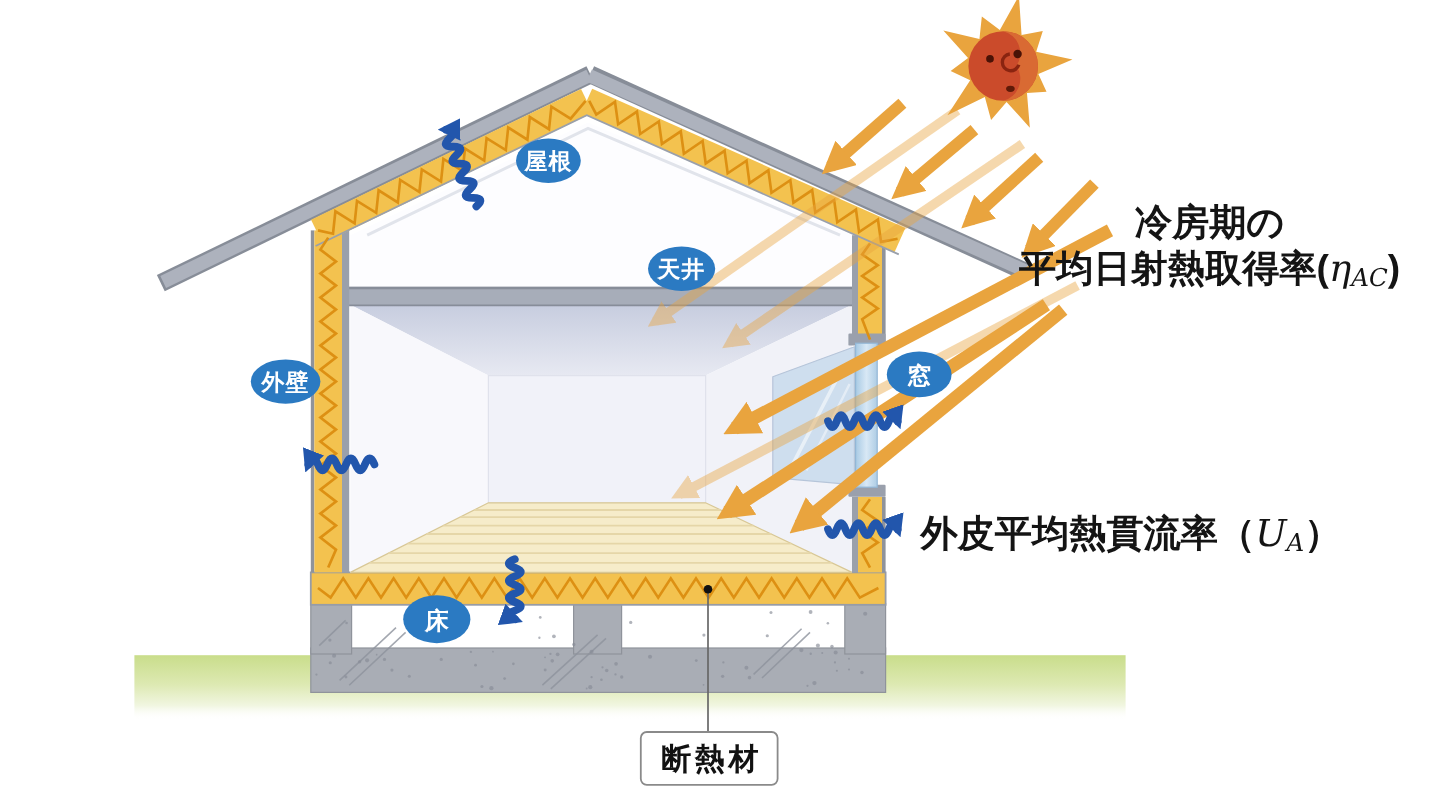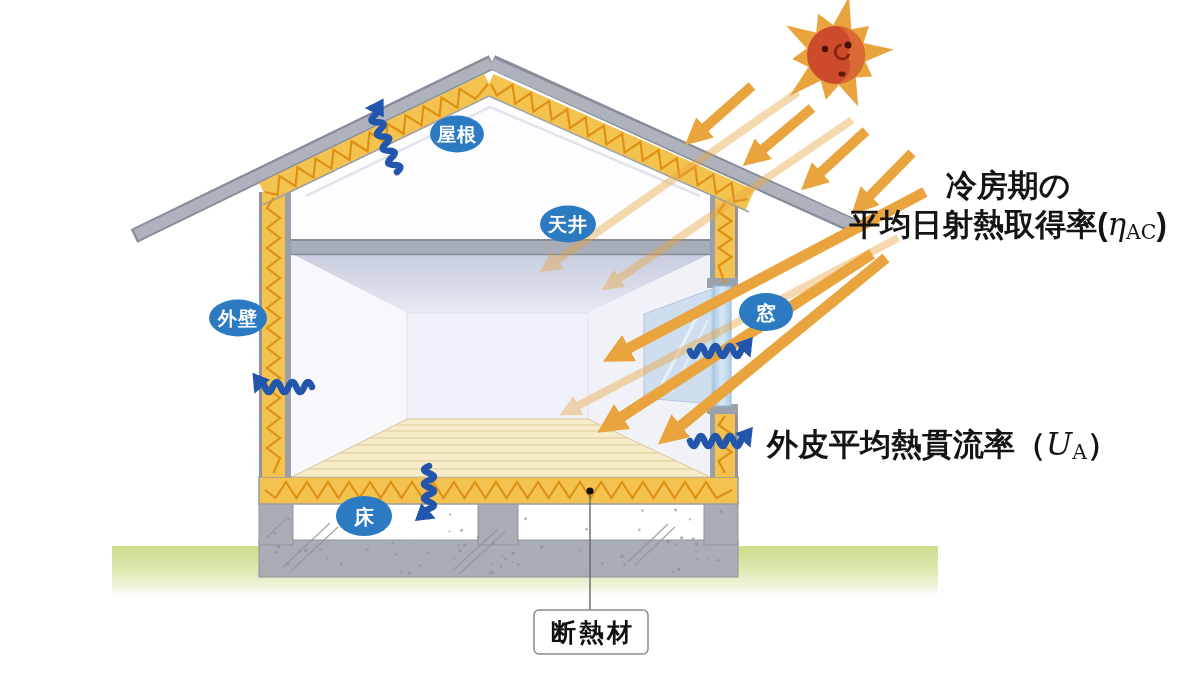--- a/index.html
+++ b/index.html
@@ -3,21 +3,21 @@
 <meta charset="utf-8">
 <style>
   html,body{margin:0;padding:0;background:#ffffff;}
   .stage{position:relative;width:1200px;height:676px;background:#ffffff;overflow:hidden;
          font-family:"Liberation Sans",sans-serif;}
   .stage svg{position:absolute;left:0;top:0;}
   .anno{position:absolute;color:#141414;font-weight:600;text-align:center;}
   #cool-text{left:812px;top:167px;width:392px;text-align:center;font-size:31px;line-height:38px;white-space:nowrap;}
   #ua-text{left:767px;top:424px;font-size:31px;white-space:nowrap;}
   .sym{font-family:"DejaVu Serif",serif;font-style:italic;font-weight:500;}
-  .sub{font-family:"DejaVu Serif",serif;font-weight:500;
+  .sub{font-family:"DejaVu Serif",serif;font-style:italic;font-weight:500;
        font-size:0.66em;vertical-align:-0.18em;margin-top:37px;}
   .lbl{fill:#ffffff;font-size:19px;font-weight:700;letter-spacing:1px;text-anchor:middle;}
   .lbl1{fill:#ffffff;font-size:20px;font-weight:700;text-anchor:middle;}
   .boxlbl{fill:#111111;font-size:25px;font-weight:700;letter-spacing:3px;text-anchor:middle;}
 </style>
 </head>
 <body>
 
 <div class="stage">
 <svg id="scene" width="1200" height="676" viewBox="0 0 1200 676">

